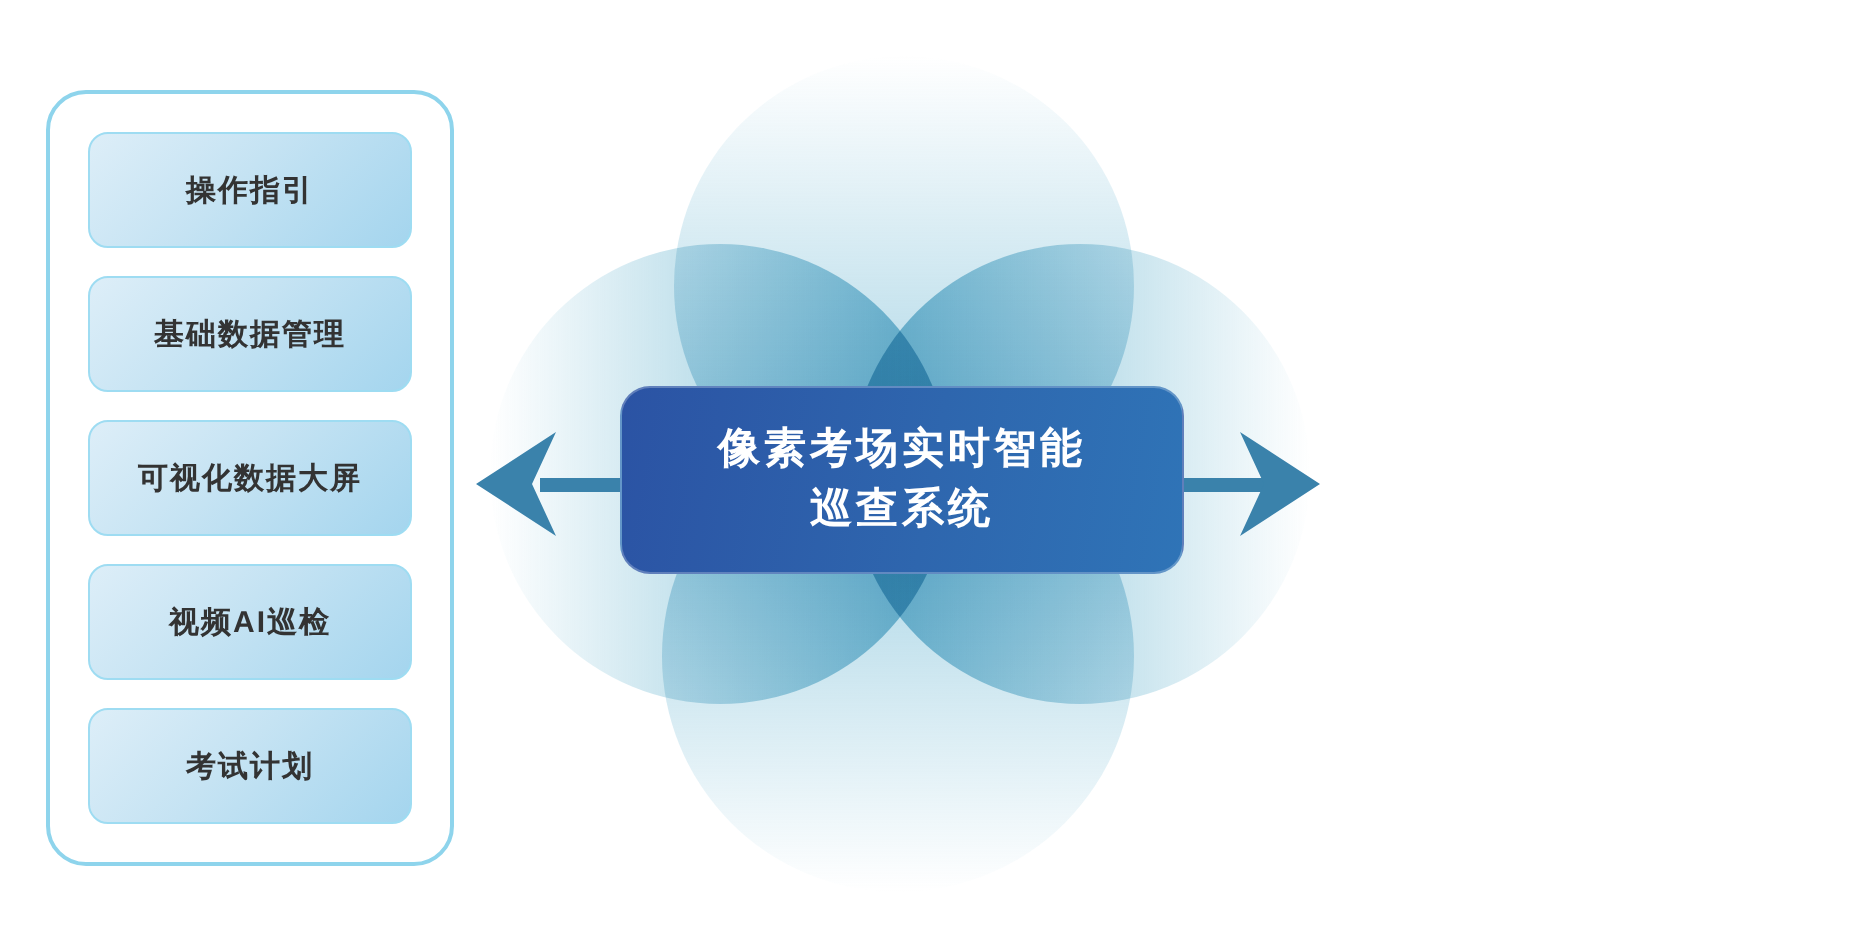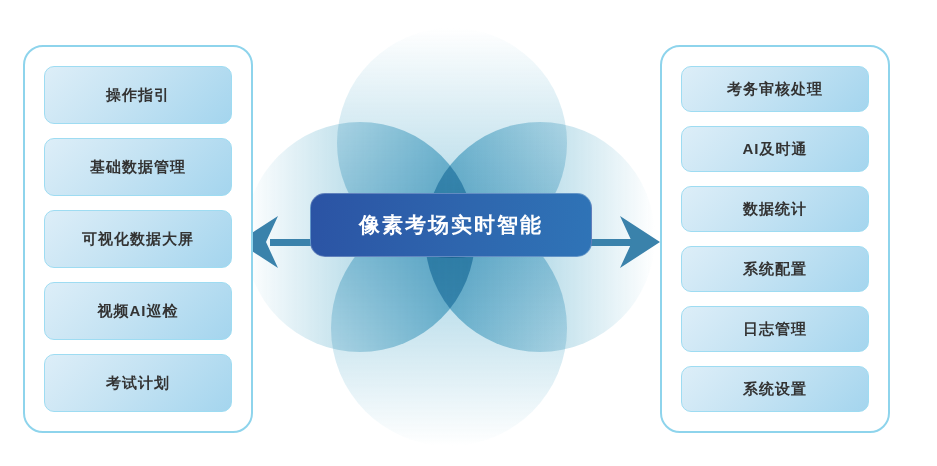--- a/index.html
+++ b/index.html
@@ -13,37 +13,37 @@
     background:linear-gradient(to top, rgba(118,188,214,0.72), rgba(255,255,255,0.03));}
   .c-bottom{left:331px;top:210px;width:236px;height:236px;
     background:linear-gradient(to bottom, rgba(118,188,214,0.78), rgba(255,255,255,0.02));}
   .c-left{left:245px;top:122px;width:230px;height:230px;
     background:linear-gradient(to left, rgba(88,173,203,0.82), rgba(255,255,255,0.04));}
   .c-right{left:425px;top:122px;width:230px;height:230px;
     background:linear-gradient(to right, rgba(88,173,203,0.82), rgba(255,255,255,0.04));}
 
   
   .panel{
-    position:absolute;top:45px;width:230px;height:388px;box-sizing:border-box;
+    position:absolute;top:45px;width:204px;height:388px;box-sizing:border-box;
     background:#ffffff;border:2px solid #8ed4ec;border-radius:20px;
     display:flex;flex-direction:column;gap:14px;padding:19px;z-index:3;
   }
   .panel-left{left:23px;}
   .panel-right{left:660px;}
   .menu-btn{
     flex:1;display:flex;align-items:center;justify-content:center;
     border:1px solid #9edcf2;border-radius:10px;box-sizing:border-box;
     background:linear-gradient(135deg,#ddeef8 0%,#c5e3f3 45%,#a4d5ee 100%);
     color:#333333;font-size:15px;font-weight:bold;letter-spacing:1px;
     cursor:pointer;
   }
 
   
   .center-box{
-    position:absolute;left:310px;top:193px;width:282px;height:64px;box-sizing:border-box;
+    position:absolute;left:310px;top:193px;width:282px;height:94px;box-sizing:border-box;
     border-radius:15px;background:linear-gradient(100deg,#2b53a4 0%,#2e66ae 55%,#2f74b7 100%);
     border:1px solid rgba(255,255,255,0.25);
     display:flex;flex-direction:column;align-items:center;justify-content:center;
     color:#ffffff;font-size:21px;font-weight:bold;letter-spacing:2px;line-height:30px;
     z-index:4;text-align:center;
   }
 
   
   .shaft{position:absolute;top:239px;height:7px;background:#3a82ab;z-index:2;}
   .shaft-left{left:270px;width:42px;}
@@ -67,32 +67,25 @@
     <polygon points="0,26 40,0 28,26 40,52" fill="#3a82ab"></polygon>
   </svg>
 
   <div class="shaft shaft-right"></div>
   <svg class="arrow-head head-right" viewBox="0 0 40 52" xmlns="http://www.w3.org/2000/svg">
     <polygon points="40,26 0,0 12,26 0,52" fill="#3a82ab"></polygon>
   </svg>
 
   <div class="center-box">
     <div>像素考场实时智能</div>
+    <div>巡查系统</div>
   </div>
 
   <div class="panel panel-left">
     <div class="menu-btn">操作指引</div>
     <div class="menu-btn">基础数据管理</div>
     <div class="menu-btn">可视化数据大屏</div>
     <div class="menu-btn">视频AI巡检</div>
     <div class="menu-btn">考试计划</div>
   </div>
 
-  <div class="panel panel-right">
-    <div class="menu-btn">考务审核处理</div>
-    <div class="menu-btn">AI及时通</div>
-    <div class="menu-btn">数据统计</div>
-    <div class="menu-btn">系统配置</div>
-    <div class="menu-btn">日志管理</div>
-    <div class="menu-btn">系统设置</div>
-  </div>
 
 </div>
 
 </body></html>

